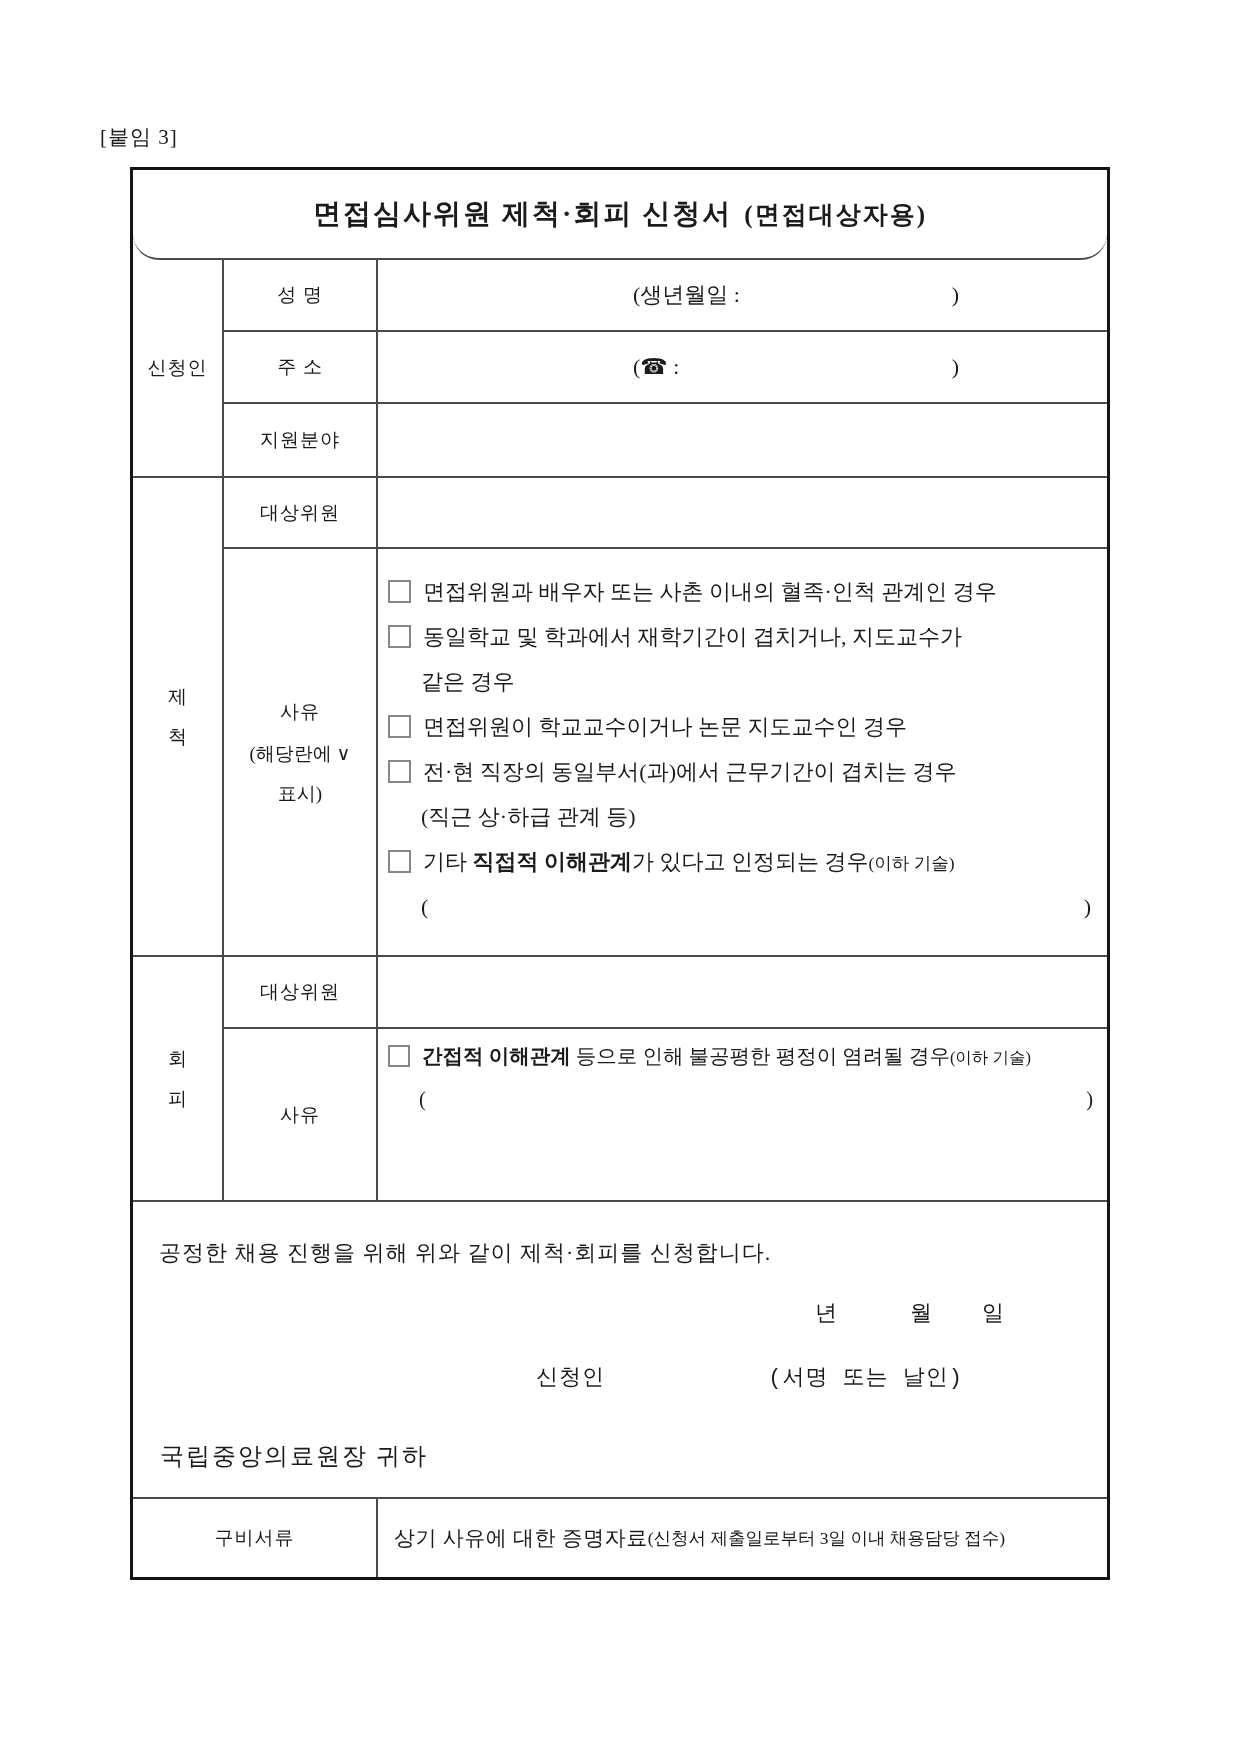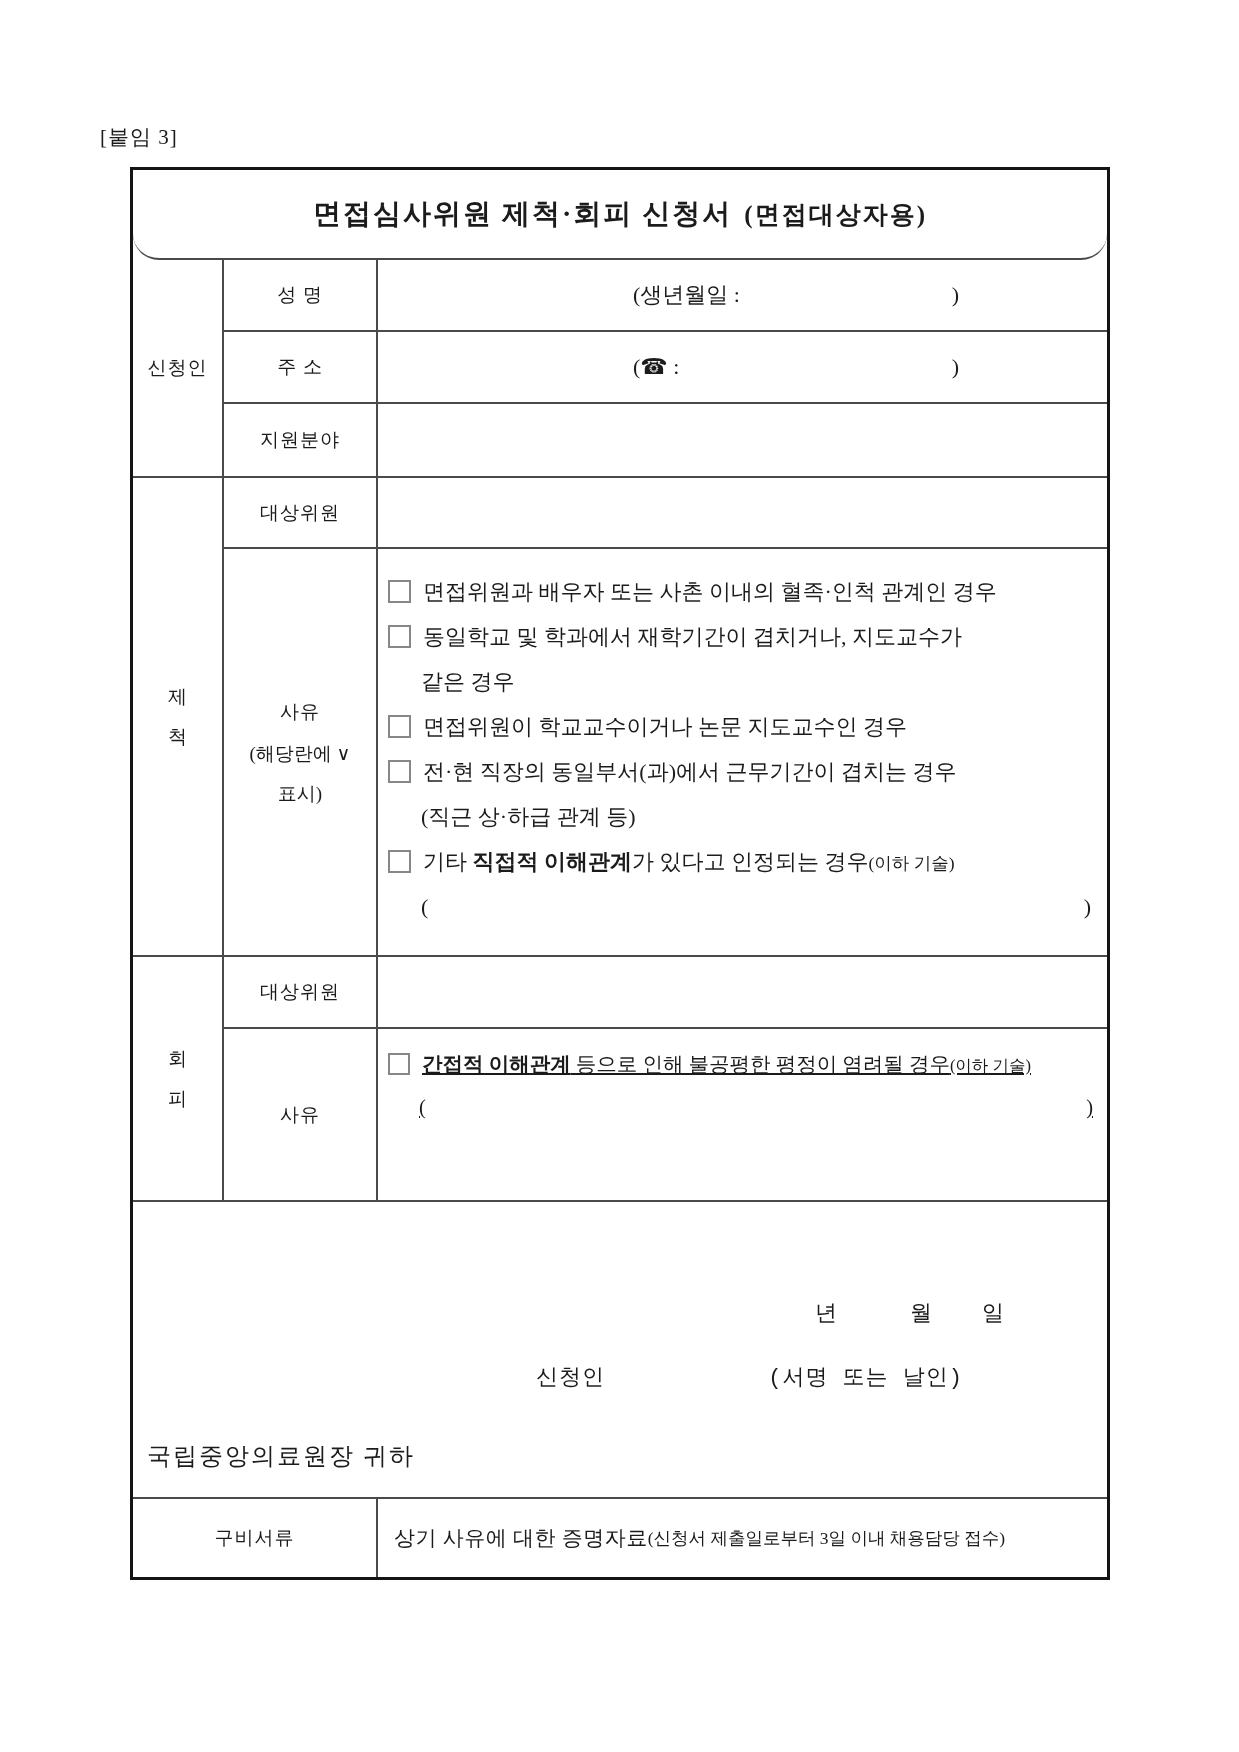--- a/index.html
+++ b/index.html
@@ -47,34 +47,34 @@
   .value-line{width:100%;display:flex;align-items:center;font-size:22px;
               padding-left:255px;padding-right:148px;box-sizing:border-box;justify-content:space-between;}
   .reasons{width:100%;height:100%;display:block;padding:20px 0 0 10px;box-sizing:border-box;font-size:22px;}
   .r-line{display:flex;align-items:center;height:45px;}
   .r-cont{height:45px;line-height:45px;padding-left:33px;}
   .cb{display:inline-block;width:19px;height:19px;border:2px solid #878787;margin-right:12px;flex:none;background:#fff;}
   .bold{font-weight:bold;}
   .small-note{font-size:17.5px;}
   .paren-line{display:flex;height:45px;line-height:45px;padding-left:33px;padding-right:16px;}
   .paren-close{margin-left:auto;}
-  .rec-reason{width:100%;height:100%;display:block;padding:10px 0 0 10px;box-sizing:border-box;font-size:20.5px;text-decoration:underline;}
+  .rec-reason{width:100%;height:100%;display:block;padding:2px 0 0 10px;box-sizing:border-box;font-size:20.5px;}
   .rec-line{display:flex;align-items:center;height:50px;}
   .rec-line .cb{width:18px;height:18px;}
   .rec-small{font-size:16.5px;}
   .rec-paren{display:flex;height:36px;line-height:36px;padding-left:31px;padding-right:14px;}
   .stmt-line{position:absolute;left:0;width:100%;box-sizing:border-box;font-size:22px;letter-spacing:1px;}
   .stmt-text{top:36px;padding-left:26px;}
   .date-line{top:96px;height:28px;}
   .date-line span{position:absolute;top:0;}
   .d-y{left:682px;} .d-m{left:777px;} .d-d{left:849px;}
   .apl-line{top:160px;height:30px;}
   .apl-name{position:absolute;left:403px;top:0;}
   .apl-sign{position:absolute;right:144px;top:0;font-family:Liberation Mono, monospace;}
-  .recipient{top:238px;padding-left:14px;font-size:24px;letter-spacing:2px;}
+  .recipient{top:238px;padding-left:27px;font-size:24px;letter-spacing:2px;}
   .docs-main{font-size:21px;letter-spacing:0.5px;}
   .docs-small{font-size:17.5px;}
 </style>
 </head>
 <body>
 
 <div class="attachment">[붙임 3]</div>
 
 <div class="form-table">
 
@@ -165,20 +165,21 @@
         <span><span class="bold">간접적 이해관계</span><span> 등으로 인해 불공평한 평정이 염려될 경우</span><span class="rec-small">(이하 기술)</span></span>
       </div>
       <div class="rec-paren">
         <span>(</span>
         <span class="paren-close">)</span>
       </div>
     </div>
   </div>
 
   <div class="c no-r stmt-cell">
+    <div class="stmt-line stmt-text">공정한 채용 진행을 위해 위와 같이 제척·회피를 신청합니다.</div>
     <div class="stmt-line date-line">
       <span class="d-y">년</span>
       <span class="d-m">월</span>
       <span class="d-d">일</span>
     </div>
     <div class="stmt-line apl-line">
       <span class="apl-name">신청인</span>
       <span class="apl-sign">(서명 또는 날인)</span>
     </div>
     <div class="stmt-line recipient">국립중앙의료원장 귀하</div>

